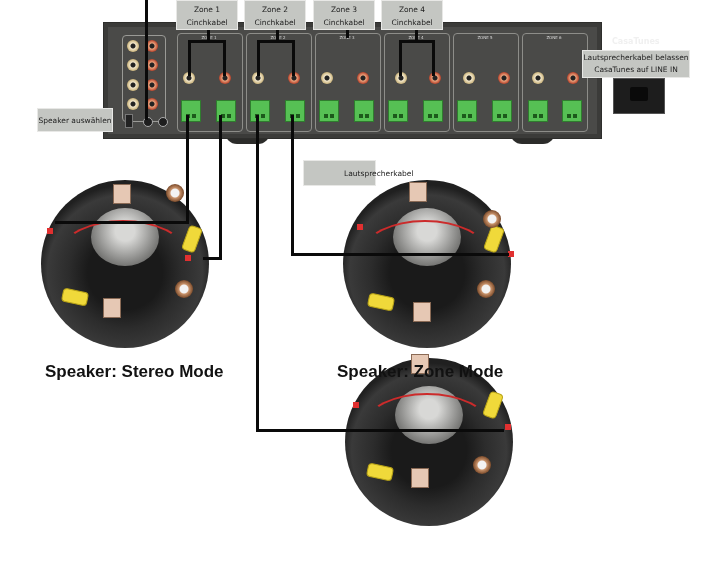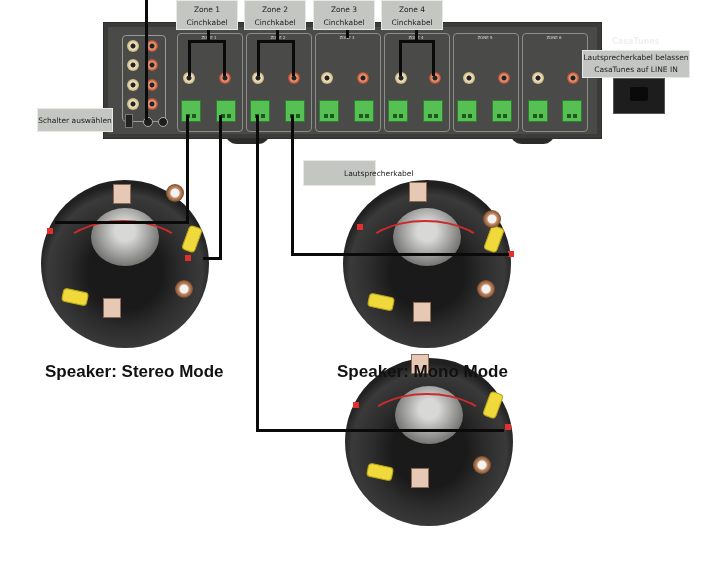--- a/index.html
+++ b/index.html
@@ -108,21 +108,21 @@
 </div>
 <div class="abs callout callout-zone" style="left:313px;">
   <div>Zone 3</div>
   <div>Cinchkabel</div>
 </div>
 <div class="abs callout callout-zone" style="left:381px;">
   <div>Zone 4</div>
   <div>Cinchkabel</div>
 </div>
 
-<div class="abs callout" style="left:37px;top:108px;width:76px;height:24px;line-height:24px;">Schalter auswählen</div>
+<div class="abs callout" style="left:37px;top:108px;width:76px;height:24px;line-height:24px;">Speaker auswählen</div>
 
 <div class="abs callout" style="left:582px;top:50px;width:108px;height:28px;padding-top:1px;line-height:12px;">
   <div>Lautsprecherkabel belassen</div>
   <div>CasaTunes auf LINE IN</div>
 </div>
 
 <div class="abs callout" style="left:303px;top:160px;width:73px;height:26px;line-height:26px;padding-left:40px;">Lautsprecherkabel</div>
 
 <div class="abs speaker" style="left:41px;top:180px;">
   <div class="cone"></div>
@@ -185,13 +185,13 @@
 <div class="abs wire" style="left:55px;top:221px;width:134px;height:3px;"></div>
 <div class="abs wire" style="left:219px;top:115px;width:3px;height:145px;"></div>
 <div class="abs wire" style="left:203px;top:257px;width:19px;height:3px;"></div>
 
 <div class="abs wire" style="left:256px;top:115px;width:3px;height:317px;"></div>
 <div class="abs wire" style="left:256px;top:429px;width:248px;height:3px;"></div>
 <div class="abs wire" style="left:291px;top:115px;width:3px;height:141px;"></div>
 <div class="abs wire" style="left:291px;top:253px;width:218px;height:3px;"></div>
 
 <div class="abs label-big" style="left:45px;top:362px;">Speaker: Stereo Mode</div>
-<div class="abs label-big" style="left:337px;top:362px;">Speaker: Mono Mode</div>
+<div class="abs label-big" style="left:337px;top:362px;">Speaker: Zone Mode</div>
 
 </body></html>

